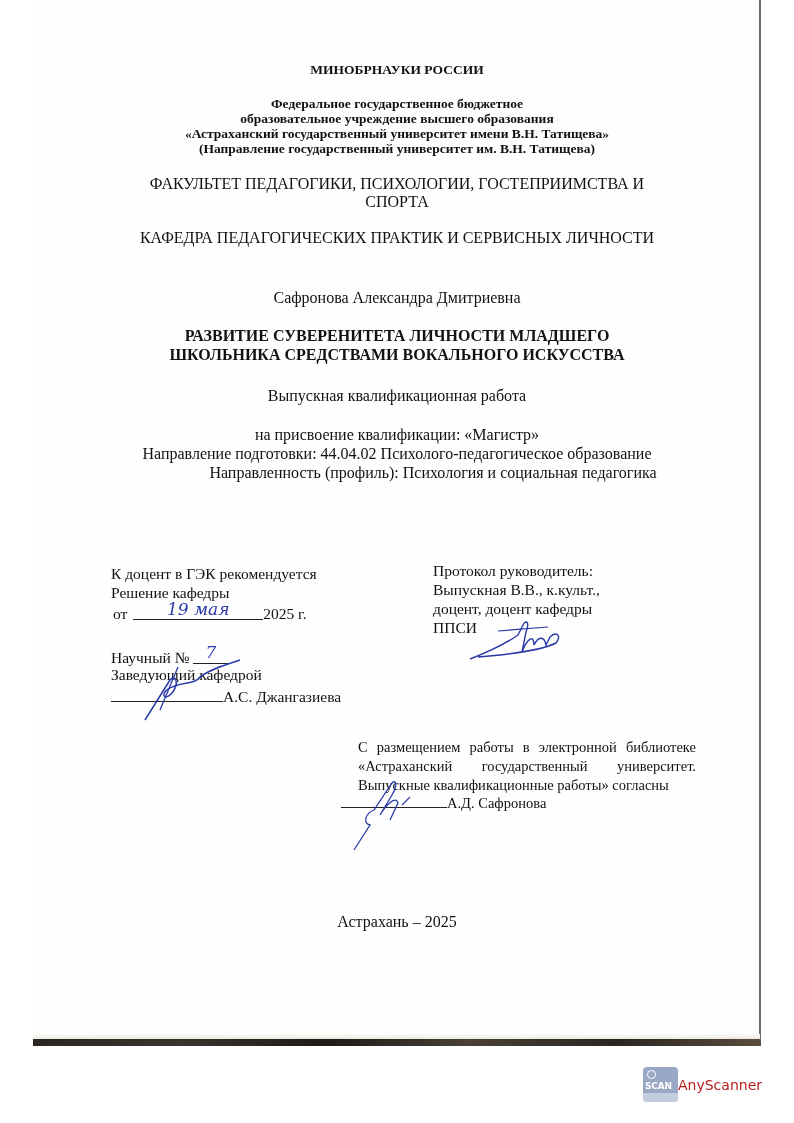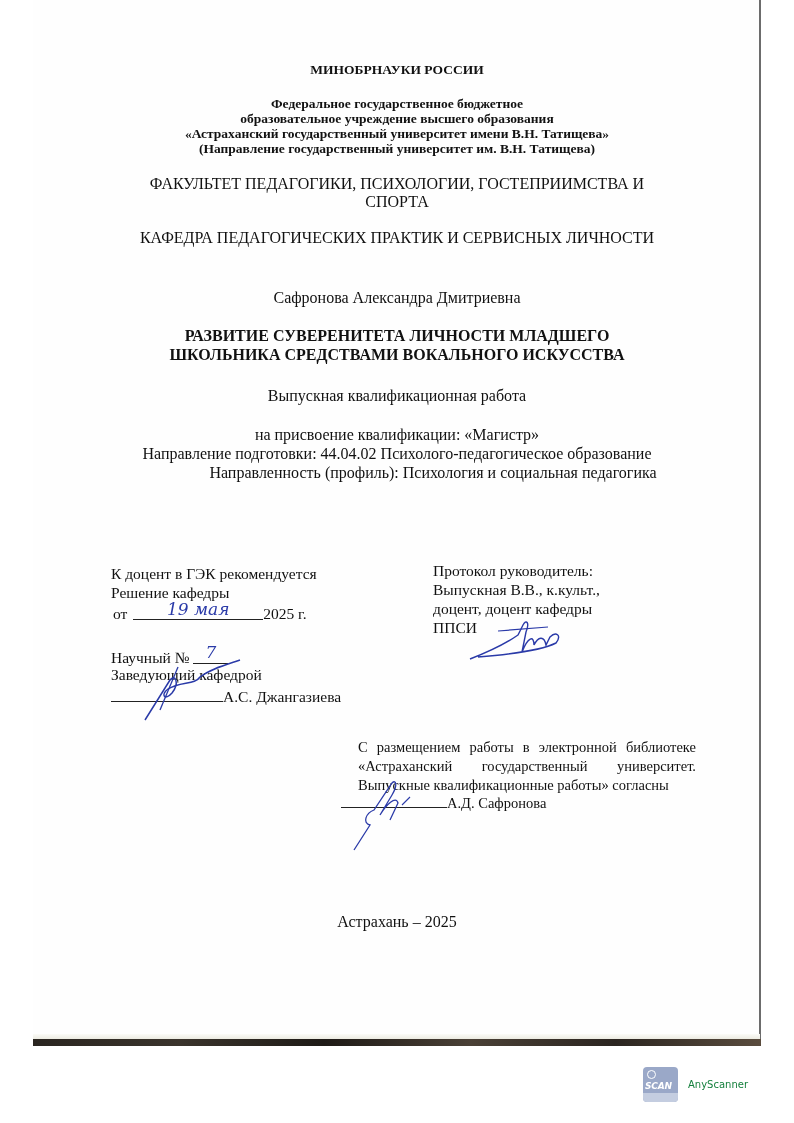--- a/index.html
+++ b/index.html
@@ -31,26 +31,26 @@
   .t16 { font-size: 16px; }
   .abs { position: absolute; white-space: nowrap; font-size: 15.5px; }
   .ink { color: #2a3aa8; font-family: "DejaVu Serif", serif; font-style: italic; }
   .uline { display: inline-block; border-bottom: 1px solid #222; text-align: center; height: 16px; vertical-align: baseline; }
   .justify { text-align: justify; text-align-last: left; white-space: normal; }
   .watermark {
     position: absolute; left: 643px; top: 1067px; display: flex; align-items: center;
   }
   .wm-logo {
     width: 35px; height: 35px; border-radius: 4px; background: #9aa8c8;
-    position: relative; overflow: hidden; font-style: italic;
+    position: relative; overflow: hidden;
   }
   .wm-logo .bar { position: absolute; left: 0; bottom: 0; width: 35px; height: 9px; background: #c4cde0; }
   .wm-logo .ring { position: absolute; left: 4px; top: 3px; width: 7px; height: 7px; border: 1.5px solid #fff; border-radius: 50%; }
   .wm-logo .txt { position: absolute; left: 2px; top: 14px; font-family: "DejaVu Sans", sans-serif; font-weight: bold; font-size: 9px; color: #fff; letter-spacing: -0.2px; }
-  .wm-name { margin-left: 10px; font-family: "DejaVu Sans", sans-serif; font-size: 10px; color: #15803d; }
+  .wm-name { font-family: "DejaVu Sans", sans-serif; font-size: 14px; color: #b91c1c; }
   svg.sig { position: absolute; overflow: visible; }
 </style>
 </head>
 <body>
 
 <div class="sheet"></div>
 <div class="right-edge"></div>
 <div class="paper-shadow"></div>
 <div class="bottom-strip"></div>
 

